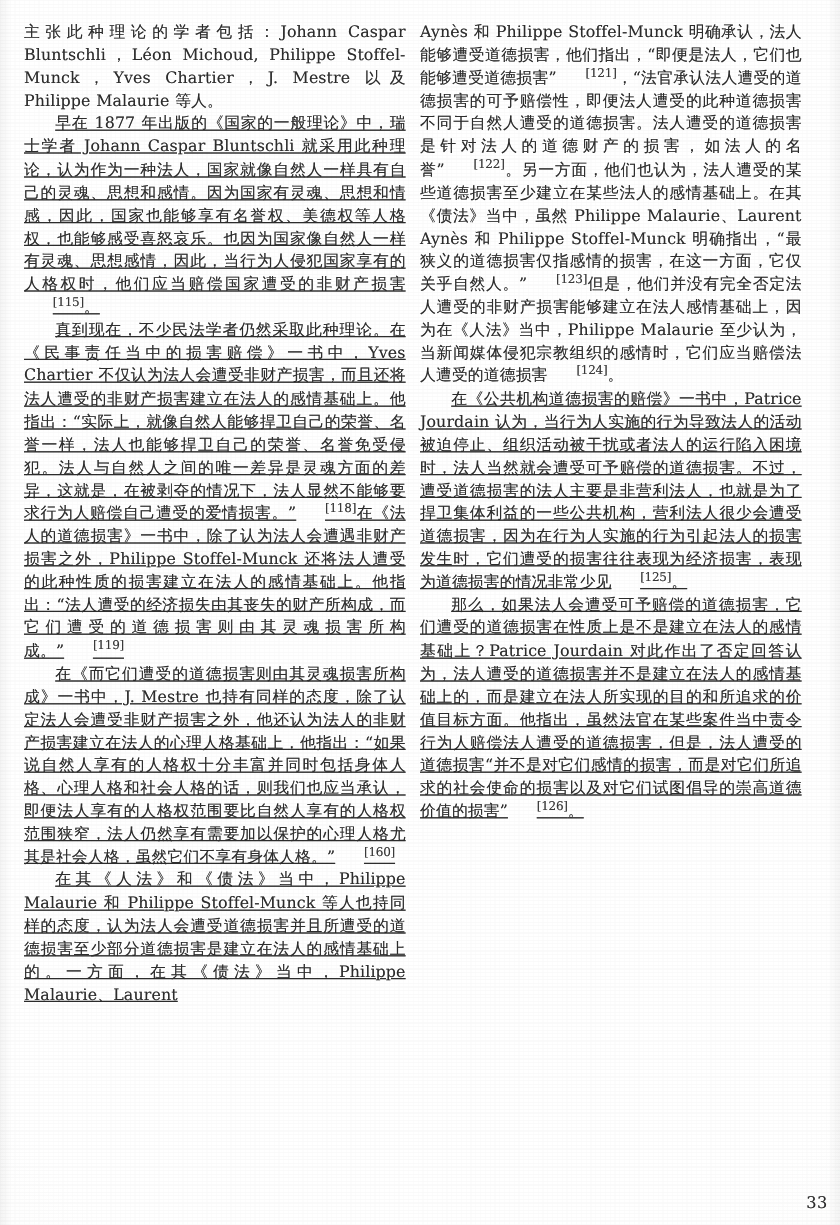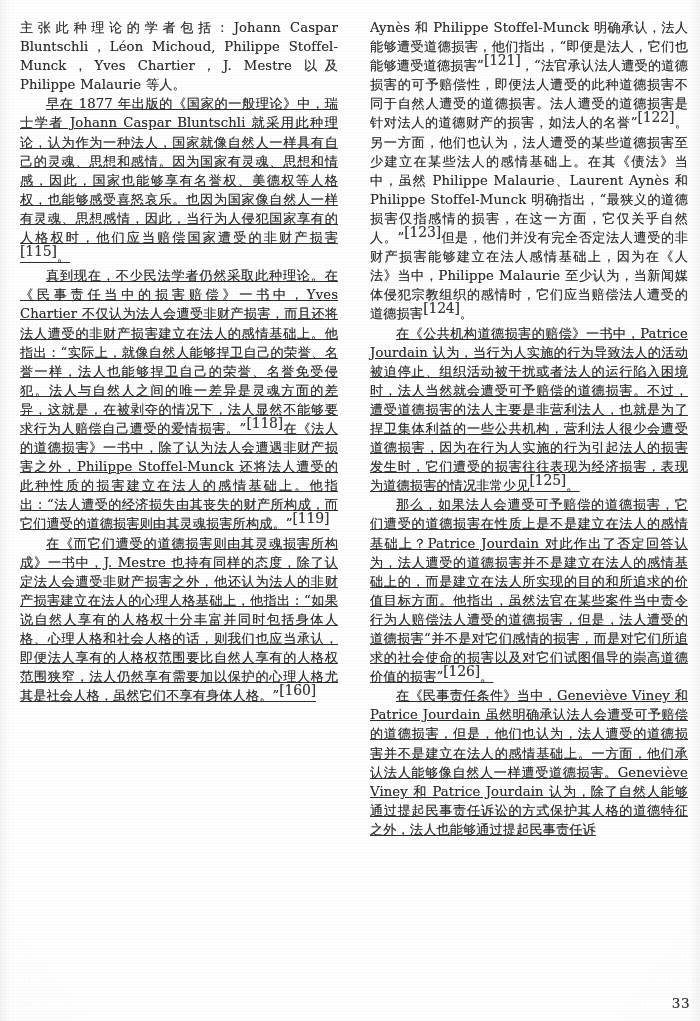--- a/index.html
+++ b/index.html
@@ -34,21 +34,21 @@
       repeating-linear-gradient(90deg, rgba(0,0,0,.35) 0 1px, rgba(0,0,0,0) 1px 4px);
   }
 
   .columns {
     position: absolute;
     top: 18px;
     left: 0;
     right: 0;
     bottom: 0;
     display: flex;
-    gap: 32px;
+    gap: 12px;
     padding: 0 16px 16px 20px;
     box-sizing: border-box;
   }
   .col {
     width: 318px;
     flex: 0 0 318px;
   }
 
   p.para {
     margin: 0;
@@ -65,25 +65,26 @@
   }
   p.para.indent {
     text-indent: 26px;
   }
   p.para + p.para {
     margin-top: 0;
     text-decoration: underline;
   }
 
   sup.fn {
-    font-size: 14px;
+    font-size: 10px;
     vertical-align: super;
     line-height: 0;
     letter-spacing: -.2px;
     color: #3a3a3a;
+    margin-left: 24px;
   }
 
   .page-number {
     position: absolute;
     right: 10px;
     bottom: 10px;
     font-size: 13.5px;
     color: #2d2d2d;
     letter-spacing: .5px;
     text-shadow: 0 0 .45px rgba(60,60,60,.55);
@@ -120,41 +121,41 @@
 
 
       <p class="para indent">
         <span>真到现在，不少民法学者仍然采取此种理论。在《民事责任当中的损害赔偿》一书中，Yves Chartier 不仅认为法人会遭受非财产损害，而且还将法人遭受的非财产损害建立在法人的感情基础上。他指出：“实际上，就像自然人能够捍卫自己的荣誉、名誉一样，法人也能够捍卫自己的荣誉、名誉免受侵犯。法人与自然人之间的唯一差异是灵魂方面的差异，这就是，在被剥夺的情况下，法人显然不能够要求行为人赔偿自己遭受的爱情损害。”</span><sup class="fn">[118]</sup><span>在《法人的道德损害》一书中，除了认为法人会遭遇非财产损害之外，Philippe Stoffel-Munck 还将法人遭受的此种性质的损害建立在法人的感情基础上。他指出：“法人遭受的经济损失由其丧失的财产所构成，而它们遭受的道德损害则由其灵魂损害所构成。”</span><sup class="fn">[119]</sup><span></span>
       </p>
 
       <p class="para indent">
         <span>在《而它们遭受的道德损害则由其灵魂损害所构成》一书中，J. Mestre 也持有同样的态度，除了认定法人会遭受非财产损害之外，他还认为法人的非财产损害建立在法人的心理人格基础上，他指出：“如果说自然人享有的人格权十分丰富并同时包括身体人格、心理人格和社会人格的话，则我们也应当承认，即便法人享有的人格权范围要比自然人享有的人格权范围狭窄，法人仍然享有需要加以保护的心理人格尤其是社会人格，虽然它们不享有身体人格。”</span><sup class="fn">[160]</sup><span></span>
       </p>
 
+      <p class="para indent">
+        <span>在其《人法》和《债法》当中，Philippe Malaurie 和 Philippe Stoffel-Munck 等人也持同样的态度，认为法人会遭受道德损害并且所遭受的道德损害至少部分道德损害是建立在法人的感情基础上的。一方面，在其《债法》当中，Philippe Malaurie、Laurent</span>
+      </p>
 
     </div>
 
     <div class="col">
 
       <p class="para">
         <span>Aynès 和 Philippe Stoffel-Munck 明确承认，法人能够遭受道德损害，他们指出，“即便是法人，它们也能够遭受道德损害”</span><sup class="fn">[121]</sup><span>，“法官承认法人遭受的道德损害的可予赔偿性，即便法人遭受的此种道德损害不同于自然人遭受的道德损害。法人遭受的道德损害是针对法人的道德财产的损害，如法人的名誉”</span><sup class="fn">[122]</sup><span>。另一方面，他们也认为，法人遭受的某些道德损害至少建立在某些法人的感情基础上。在其《债法》当中，虽然 Philippe Malaurie、Laurent Aynès 和 Philippe Stoffel-Munck 明确指出，“最狭义的道德损害仅指感情的损害，在这一方面，它仅关乎自然人。”</span><sup class="fn">[123]</sup><span>但是，他们并没有完全否定法人遭受的非财产损害能够建立在法人感情基础上，因为在《人法》当中，Philippe Malaurie 至少认为，当新闻媒体侵犯宗教组织的感情时，它们应当赔偿法人遭受的道德损害</span><sup class="fn">[124]</sup><span>。</span>
       </p>
 
 
       <p class="para indent">
         <span>在《公共机构道德损害的赔偿》一书中，Patrice Jourdain 认为，当行为人实施的行为导致法人的活动被迫停止、组织活动被干扰或者法人的运行陷入困境时，法人当然就会遭受可予赔偿的道德损害。不过，遭受道德损害的法人主要是非营利法人，也就是为了捍卫集体利益的一些公共机构，营利法人很少会遭受道德损害，因为在行为人实施的行为引起法人的损害发生时，它们遭受的损害往往表现为经济损害，表现为道德损害的情况非常少见</span><sup class="fn">[125]</sup><span>。</span>
       </p>
 
       <p class="para indent">
         <span>那么，如果法人会遭受可予赔偿的道德损害，它们遭受的道德损害在性质上是不是建立在法人的感情基础上？Patrice Jourdain 对此作出了否定回答认为，法人遭受的道德损害并不是建立在法人的感情基础上的，而是建立在法人所实现的目的和所追求的价值目标方面。他指出，虽然法官在某些案件当中责令行为人赔偿法人遭受的道德损害，但是，法人遭受的道德损害“并不是对它们感情的损害，而是对它们所追求的社会使命的损害以及对它们试图倡导的崇高道德价值的损害”</span><sup class="fn">[126]</sup><span>。</span>
       </p>
 
-      <p class="para indent">
-        <span>在《民事责任条件》当中，Geneviève Viney 和 Patrice Jourdain 虽然明确承认法人会遭受可予赔偿的道德损害，但是，他们也认为，法人遭受的道德损害并不是建立在法人的感情基础上。一方面，他们承认法人能够像自然人一样遭受道德损害。Geneviève Viney 和 Patrice Jourdain 认为，除了自然人能够通过提起民事责任诉讼的方式保护其人格的道德特征之外，法人也能够通过提起民事责任诉</span>
-      </p>
 
     </div>
 
   </div>
 
   <div class="page-number">33</div>
 
   <div id="grain"></div>
 </div>
 

